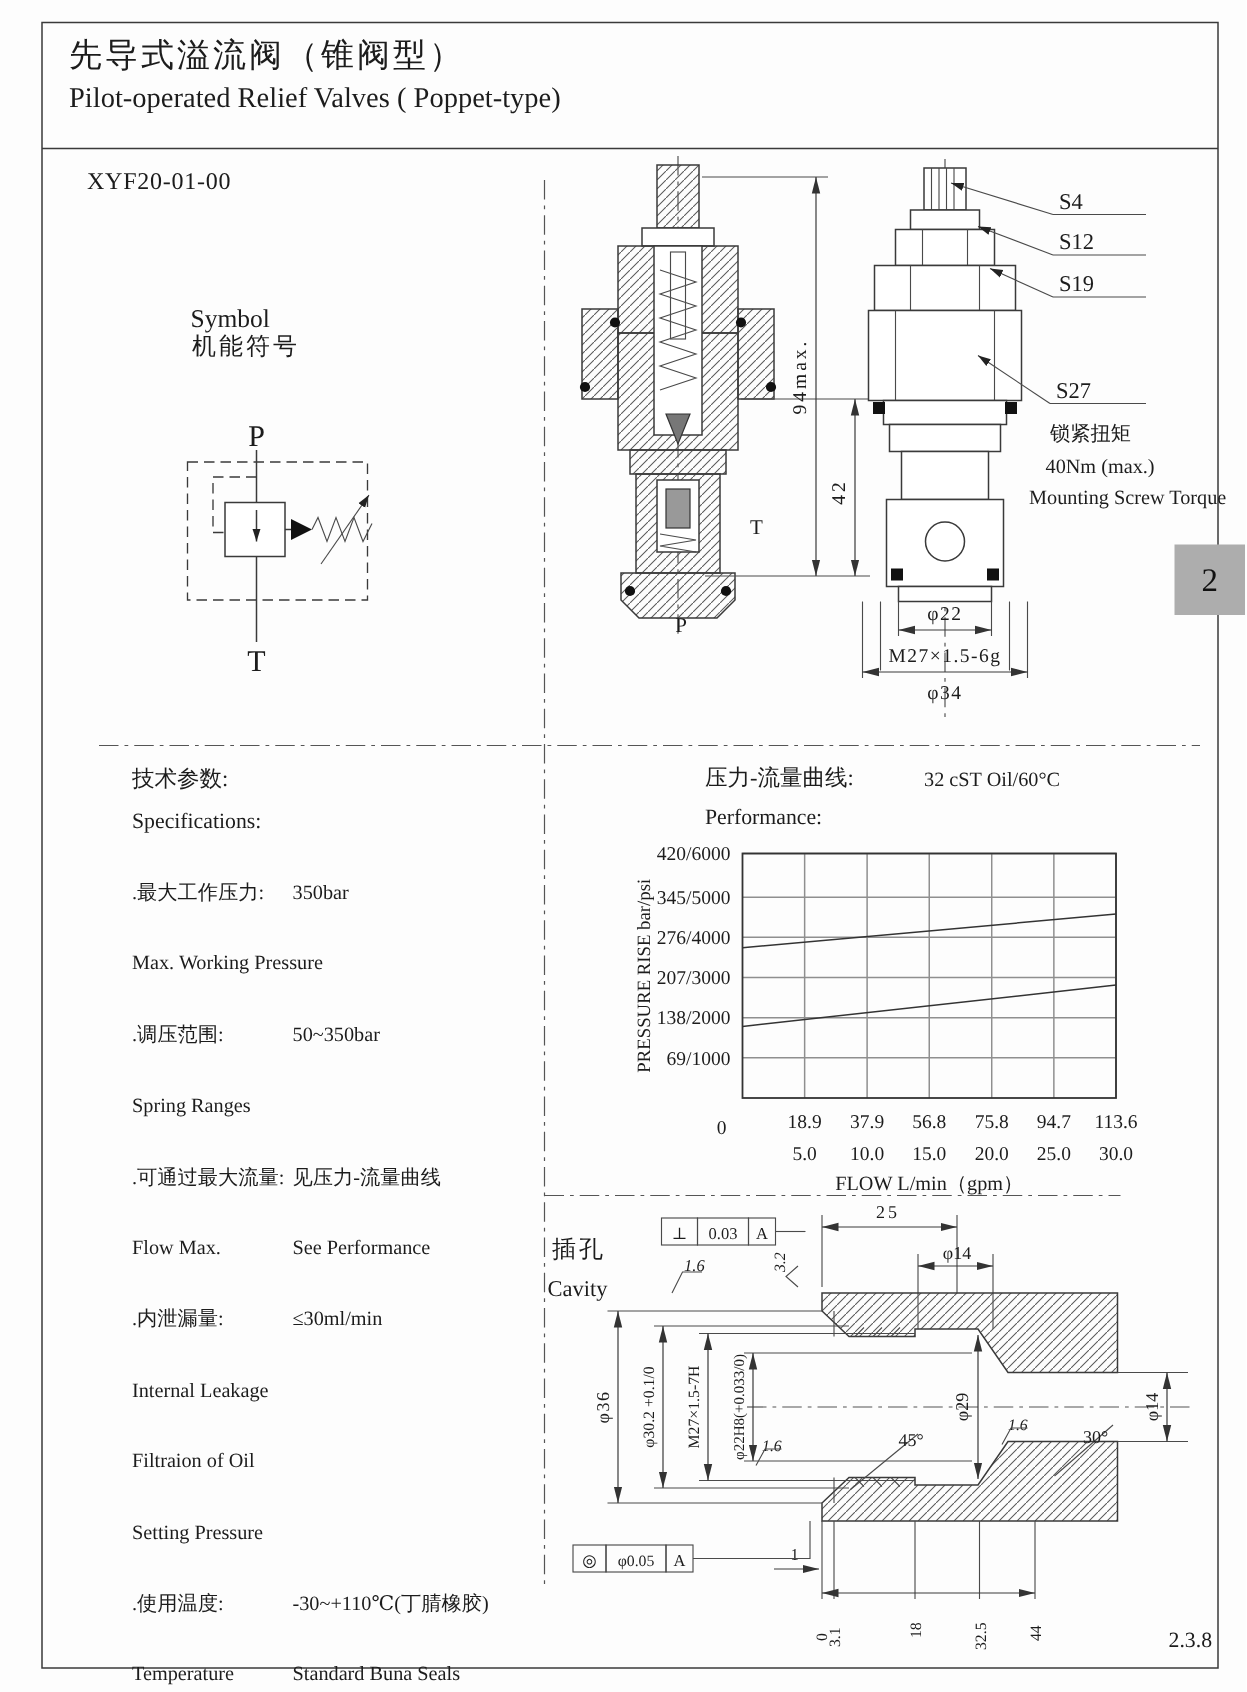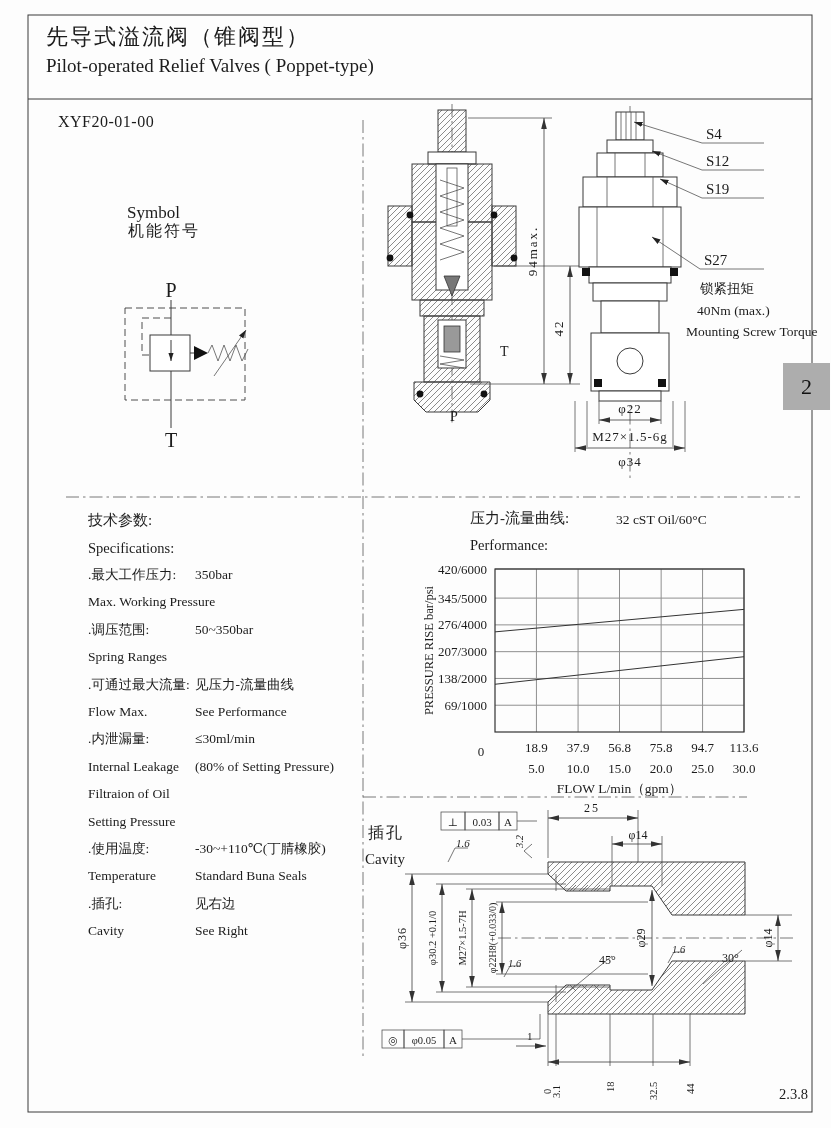--- a/index.html
+++ b/index.html
@@ -14,21 +14,21 @@
   .sym-en{left:127px;top:203px;font-size:17px;}
   .ch-title{left:470px;top:509px;font-size:15px;}
   .ch-oil{left:616px;top:512px;font-size:13.5px;}
   .ch-perf{left:470px;top:537px;font-size:14.5px;}
   .pagenum{left:752px;top:1086px;width:56px;text-align:right;font-size:14.5px;}
   .tab2{left:783px;top:363px;width:47px;height:47px;background:#adadad;
         display:flex;align-items:center;justify-content:center;font-size:22px;color:#111;}
   .specs{left:88px;top:505px;width:280px;font-size:13.5px;}
   .sp-h1{height:30px;line-height:30px;font-size:15px;}
   .sp-h2{height:26px;line-height:26px;font-size:14.5px;}
-  .sp-row{position:relative;height:27.4px;line-height:27.4px;}
+  .sp-row{position:relative;height:27.4px;line-height:27.4px;margin-top:20px;}
   .sp-v{position:absolute;left:107px;top:0;text-align:center;}
   
   .ln{stroke:#3a3a3a;stroke-width:1;fill:none;}
   .tn{stroke:#4a4a4a;stroke-width:.75;fill:none;}
   .dm{stroke:#3a3a3a;stroke-width:.8;fill:none;}
   .cl{stroke:#555;stroke-width:.8;fill:none;stroke-dasharray:13 4 2.5 4;}
   .dsh{stroke:#3a3a3a;stroke-width:.9;fill:none;stroke-dasharray:7 4;}
   .hpoly{fill:url(#hA);stroke:#3a3a3a;stroke-width:1;}
   .wsh{fill:#fff;stroke:#3a3a3a;stroke-width:1;}
   .blk{fill:#111;stroke:none;}
@@ -318,21 +318,21 @@
 <div class="abs specs">
   <div class="sp-h1">技术参数:</div>
   <div class="sp-h2">Specifications:</div>
   <div class="sp-row"><span class="sp-l">.最大工作压力:</span><span class="sp-v">350bar</span></div>
   <div class="sp-row"><span class="sp-l">Max. Working Pressure</span><span class="sp-v"></span></div>
   <div class="sp-row"><span class="sp-l">.调压范围:</span><span class="sp-v">50~350bar</span></div>
   <div class="sp-row"><span class="sp-l">Spring Ranges</span><span class="sp-v"></span></div>
   <div class="sp-row"><span class="sp-l">.可通过最大流量:</span><span class="sp-v">见压力-流量曲线</span></div>
   <div class="sp-row"><span class="sp-l">Flow Max.</span><span class="sp-v">See Performance</span></div>
   <div class="sp-row"><span class="sp-l">.内泄漏量:</span><span class="sp-v">≤30ml/min</span></div>
-  <div class="sp-row"><span class="sp-l">Internal Leakage</span><span class="sp-v">(80% of Setting Pressure)</span></div>
+  <div class="sp-row"><span class="sp-l">Internal Leakage</span></div>
   <div class="sp-row"><span class="sp-l">Filtraion of Oil</span><span class="sp-v"></span></div>
   <div class="sp-row"><span class="sp-l">Setting Pressure</span><span class="sp-v"></span></div>
   <div class="sp-row"><span class="sp-l">.使用温度:</span><span class="sp-v">-30~+110℃(丁腈橡胶)</span></div>
   <div class="sp-row"><span class="sp-l">Temperature</span><span class="sp-v">Standard Buna Seals</span></div>
   <div class="sp-row"><span class="sp-l">.插孔:</span><span class="sp-v">见右边</span></div>
   <div class="sp-row"><span class="sp-l">Cavity</span><span class="sp-v">See Right</span></div>
 </div>
 
 <div class="abs tab2">2</div>
 <div class="abs pagenum">2.3.8</div>

